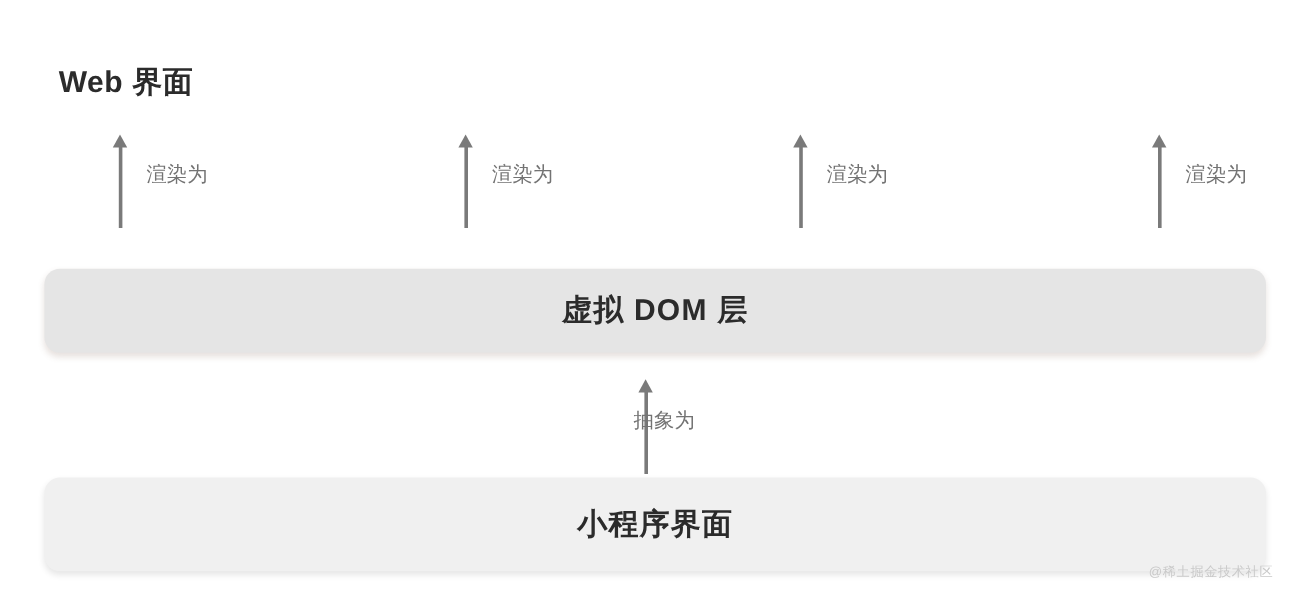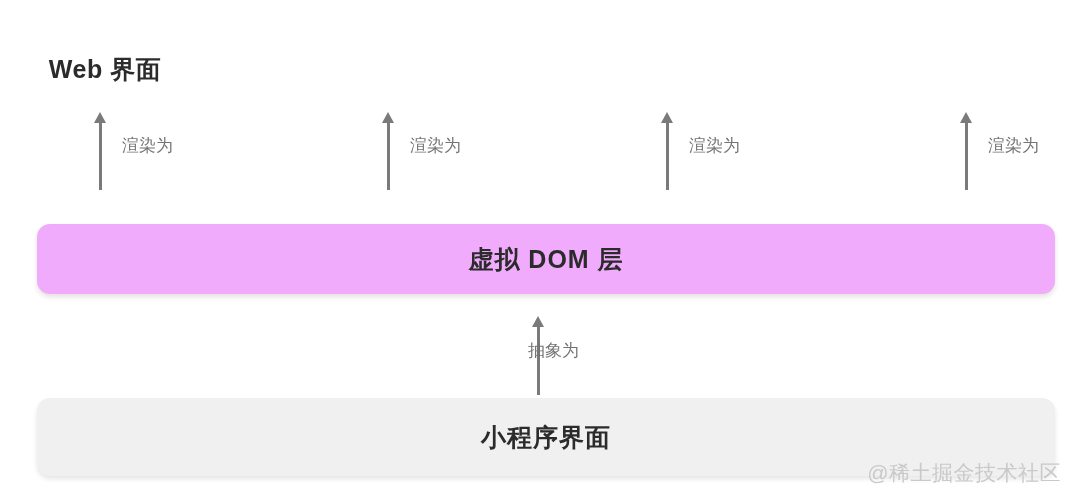--- a/index.html
+++ b/index.html
@@ -79,39 +79,39 @@
     color: #2b2b2b;
     letter-spacing: 1px;
     line-height: 1;
   }
 
   #vdom-layer {
     left: 37px;
     top: 224px;
     width: 1018px;
     height: 70px;
-    background: #f0abfc;
+    background: #e5e5e5;
     box-shadow: 0 3px 5px rgba(120, 90, 70, 0.18);
   }
 
   #encode-layer {
     left: 37px;
     top: 398px;
     width: 1018px;
     height: 78px;
     background: #f0f0f0;
     box-shadow: 0 3px 5px rgba(0, 0, 0, 0.10);
   }
 
   
   #watermark {
     position: absolute;
     right: 14px;
     bottom: 12px;
-    font-size: 21px;
+    font-size: 11px;
     color: #c9c9c9;
     letter-spacing: 0.5px;
     line-height: 1;
     user-select: none;
     white-space: nowrap;
   }
 </style>
 </head>
 <body>
 

